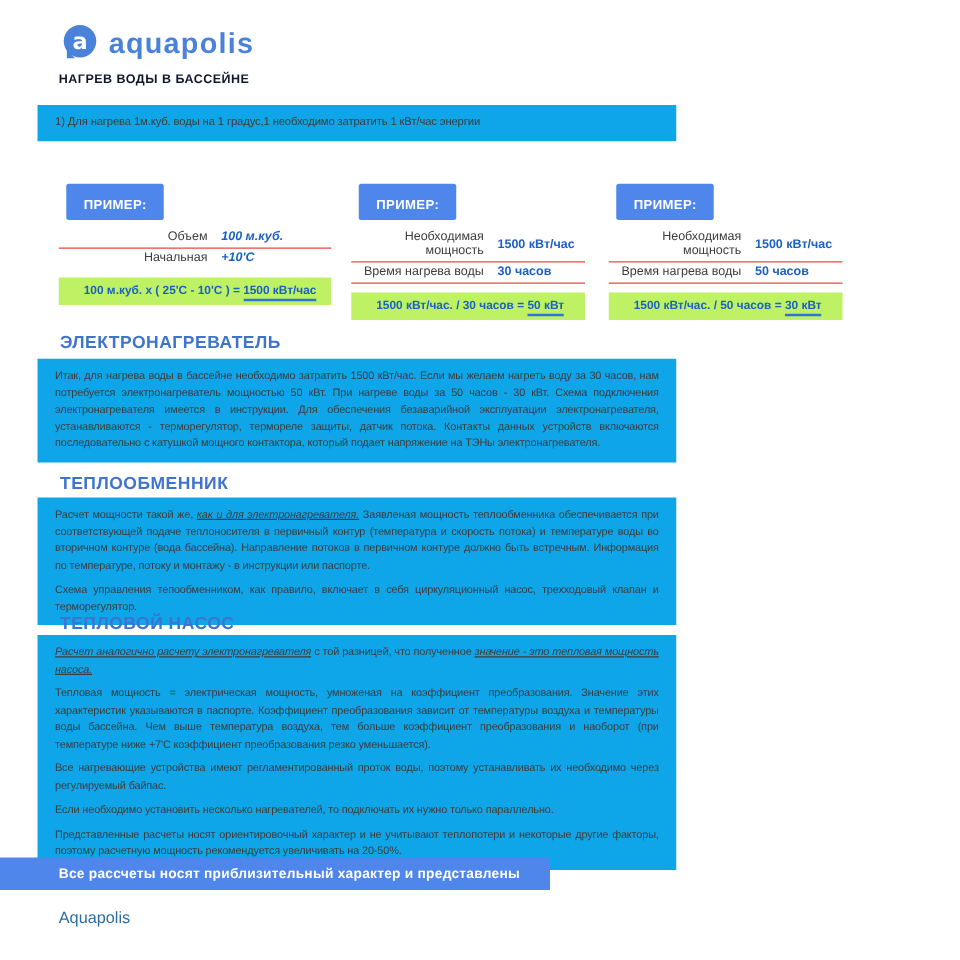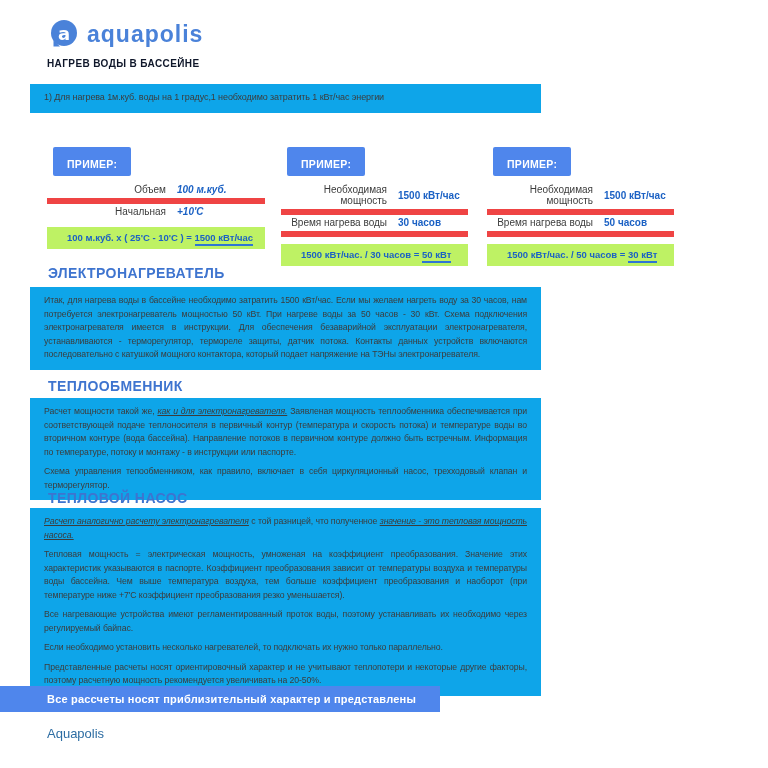--- a/index.html
+++ b/index.html
@@ -29,21 +29,21 @@
 
   
   .example { top:147px; }
   .ex1 { left:47px; width:218px; }
   .ex2 { left:281px; width:187px; }
   .ex3 { left:487px; width:187px; }
   .ex-btn { display:inline-block; margin-left:6px; background:#4f86ec; color:#fff;
             font-size:10.5px; font-weight:700; padding:11px 14px 6px; border-radius:2px;
             letter-spacing:.3px; cursor:pointer; }
   .ex-table { margin-top:6px; }
-  .ex-row { display:flex; align-items:center; padding:2px 0 3px; border-bottom:6px solid #ef4444; }
+  .ex-row { display:flex; align-items:center; padding:2px 0 3px; border-bottom:1px solid #ef4444; }
   .ex-row.noline { border-bottom:none; }
   .ex-label { flex:1; text-align:right; font-size:10px; color:#3c3c3c; padding-right:11px; }
   .ex-value { font-size:10px; font-weight:700; color:#1b61c4; }
   .ex1 .ex-value { width:88px;font-style:italic; }
   .ex2 .ex-value, .ex3 .ex-value { width:70px; }
   .formula { margin-top:7px; background:#bef264; padding:5px 20px 6px;
              font-size:9.5px; font-weight:700; color:#1b61c4; white-space:nowrap; }
   .result { border-bottom:2px solid #2e75d4; padding-bottom:1px; }
 
   

